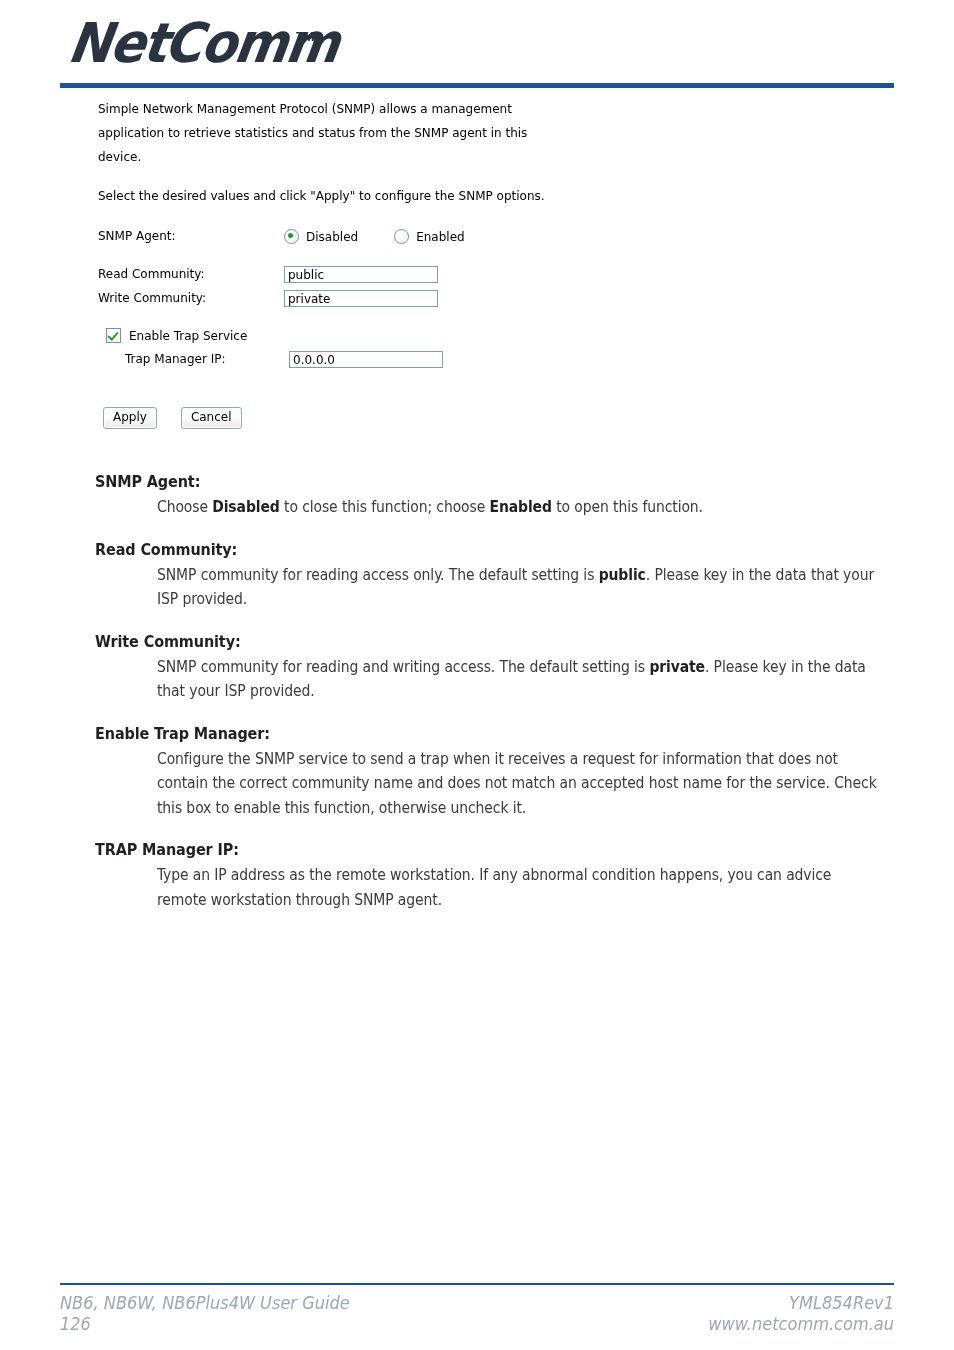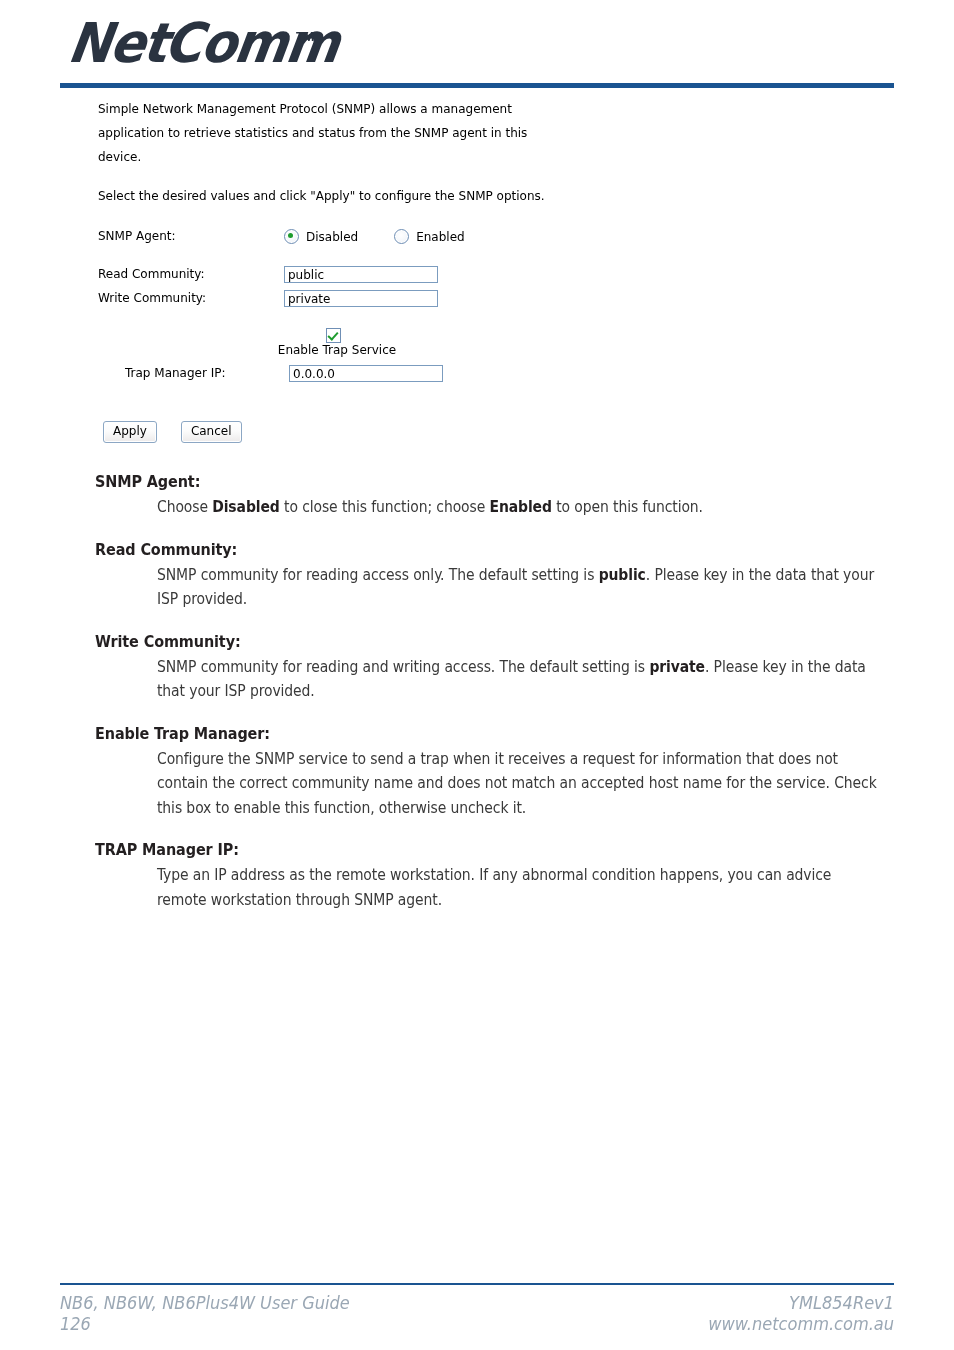--- a/index.html
+++ b/index.html
@@ -134,21 +134,20 @@
   }
 
   .community-block { margin-bottom: 20px; }
   .community-block .field-row { margin-bottom: 5px; }
 
   .trap-check-row {
     display: flex;
     align-items: center;
     margin-left: 8px;
     margin-bottom: 7px;
-    flex-direction: column;
   }
   .checkbox-box {
     width: 13px;
     height: 13px;
     border: 1px solid #6f8fb5;
     background: #ffffff;
     box-shadow: inset 0 0 0 1px #ffffff;
     margin-right: 8px;
     position: relative;
     flex: 0 0 13px;

